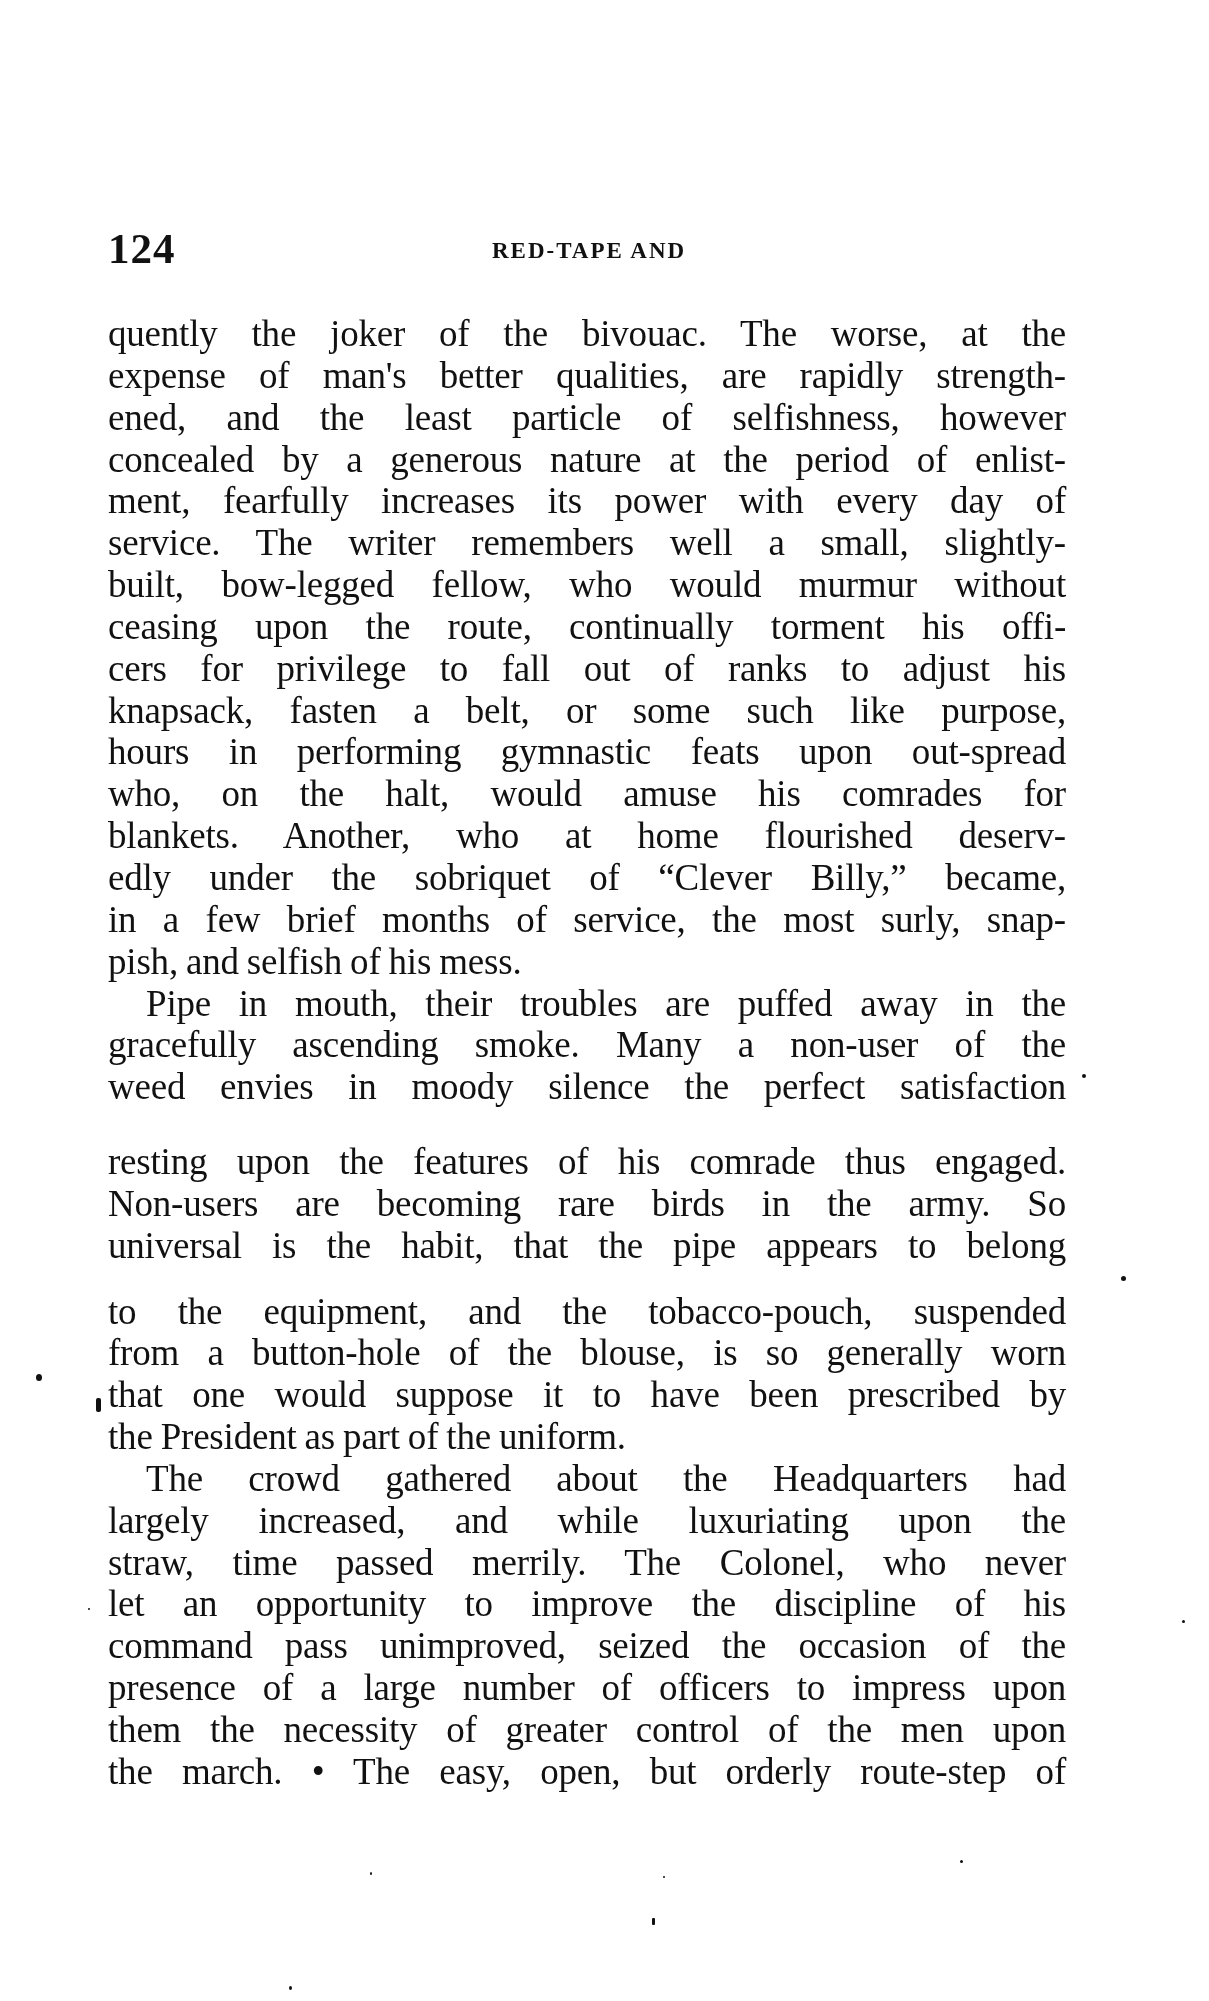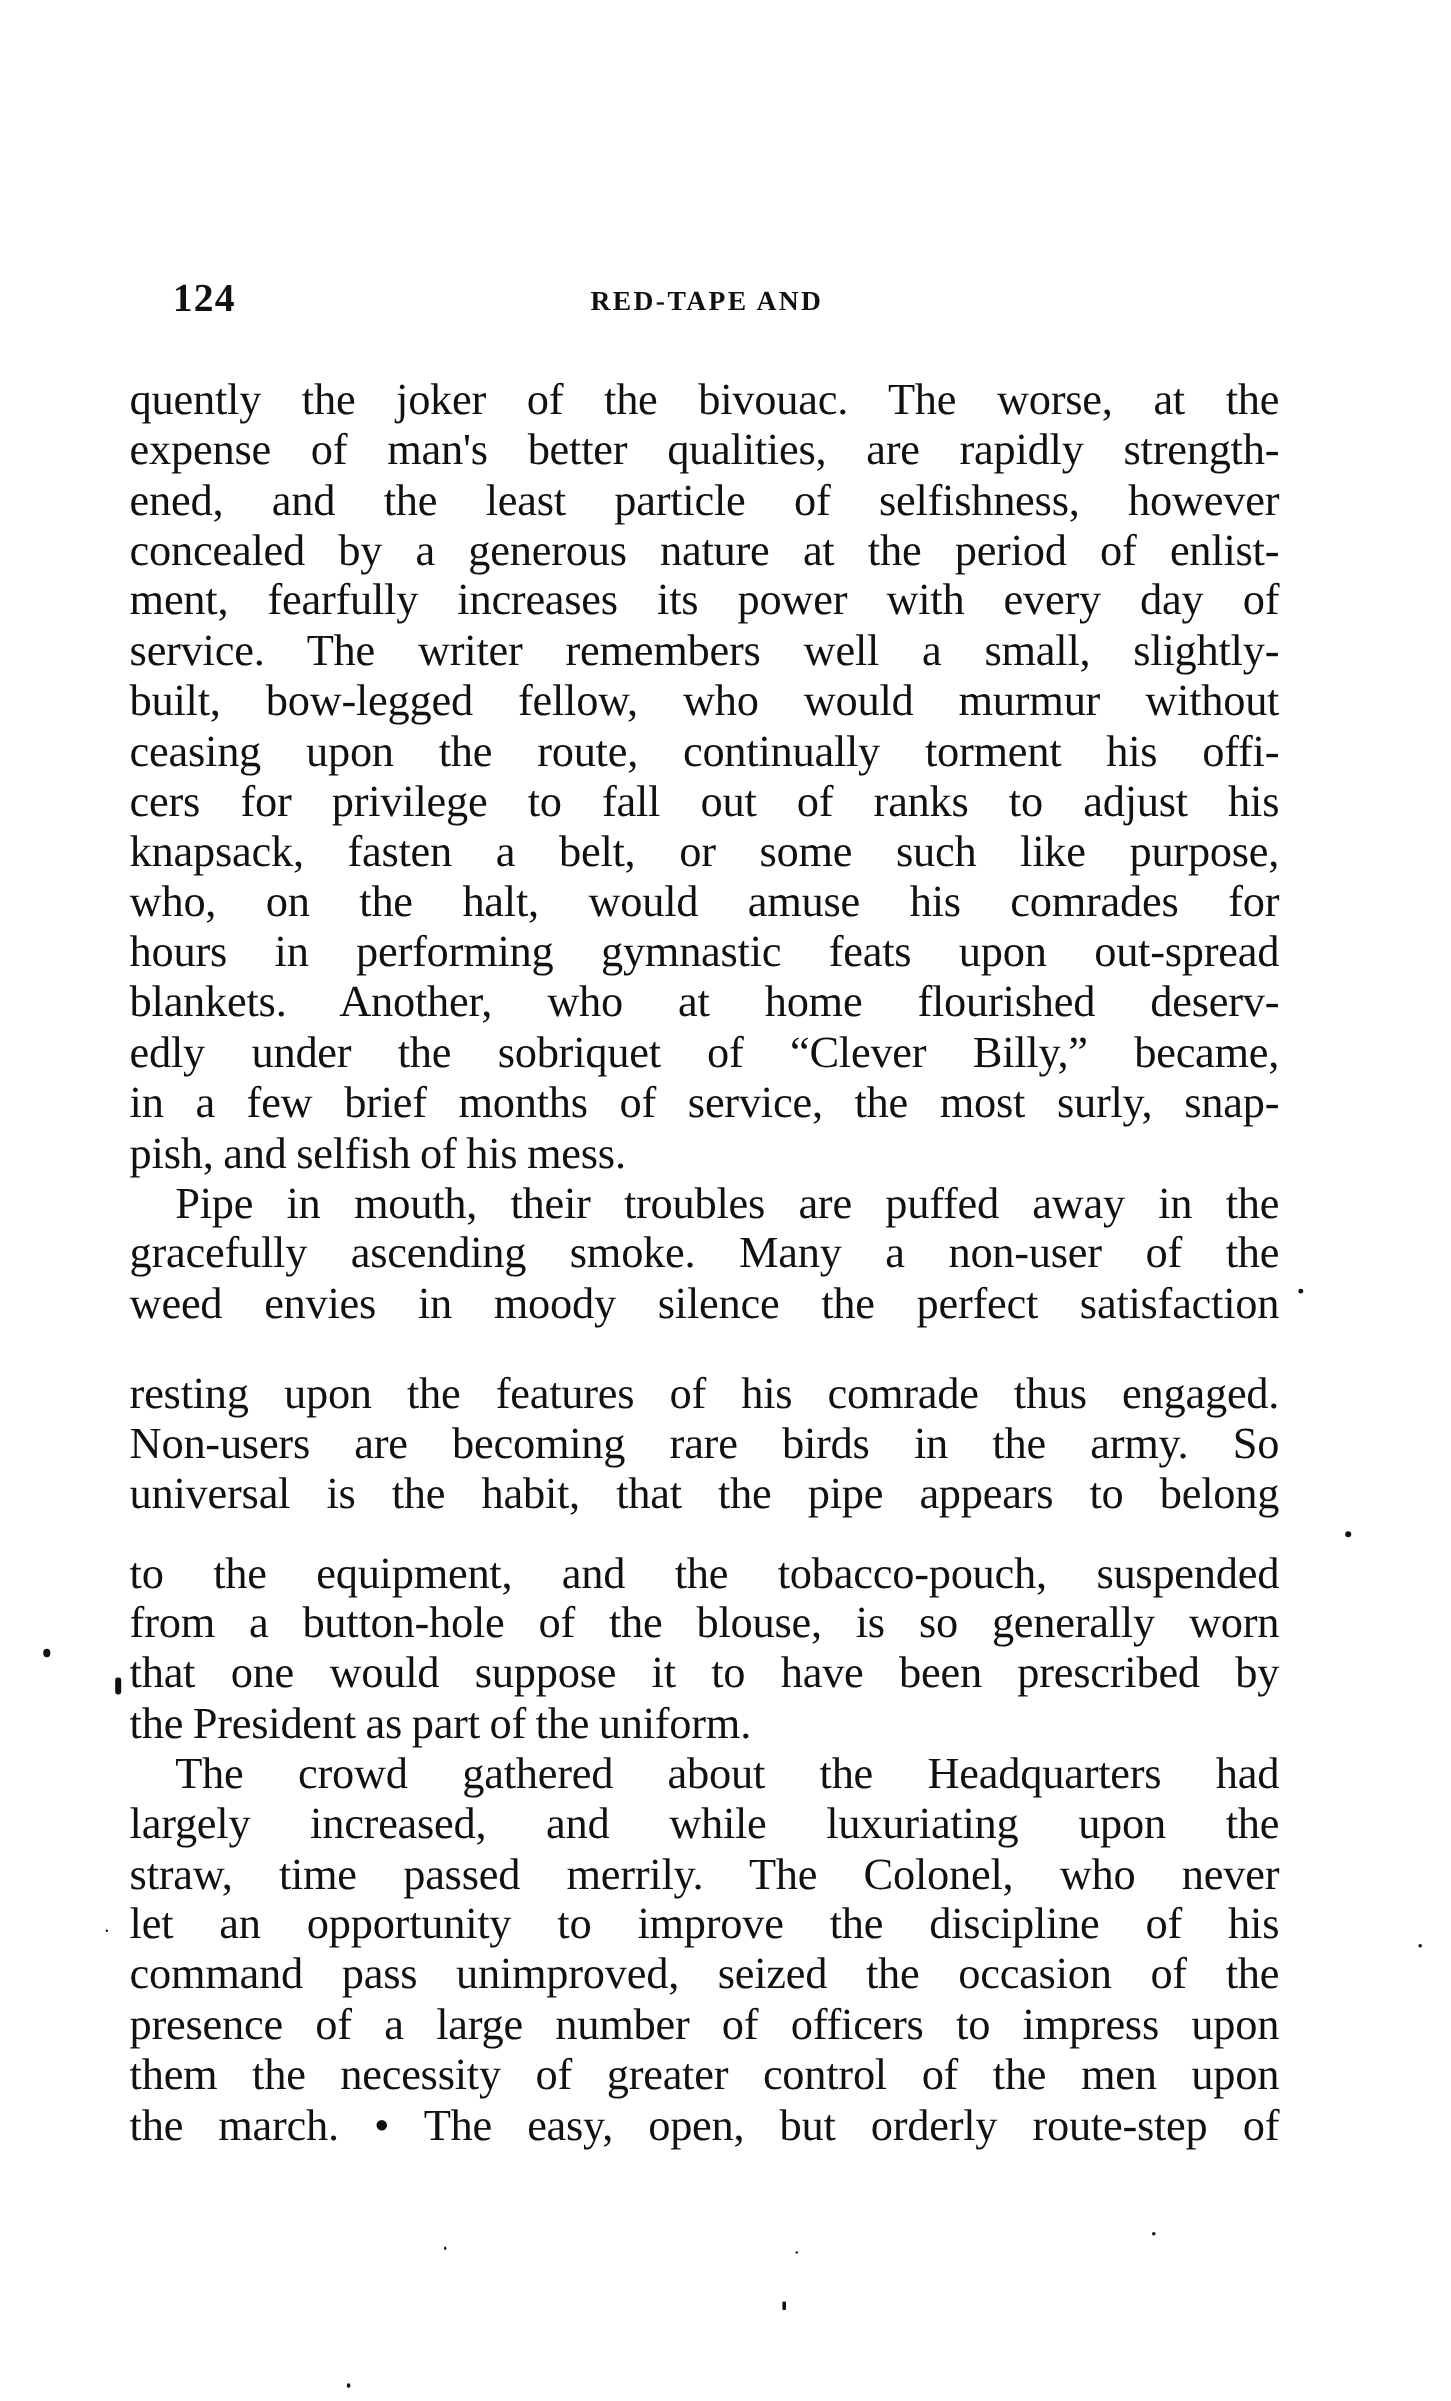--- a/index.html
+++ b/index.html
@@ -1,21 +1,21 @@
 <!DOCTYPE html>
 <html><head>
 <meta charset="utf-8">
 <style>
   html, body { margin: 0; padding: 0; background: #ffffff; }
   body { width: 1209px; height: 2001px; position: relative; overflow: hidden; color: #111111; }
   .page { position: absolute; left: 0; top: 0; width: 1209px; height: 2001px; background: #ffffff; }
   .folio {
     position: absolute; left: 108px; top: 232px;
     font-family: "Liberation Serif", "DejaVu Serif", serif;
-    font-weight: bold; font-size: 33px; line-height: 34px; letter-spacing: 1px; margin-left: 36px;
+    font-weight: bold; font-size: 43px; line-height: 34px; letter-spacing: 1px;
   }
   .running-head {
     position: absolute; left: 492px; top: 238px; width: 250px;
     font-family: "Liberation Serif", "DejaVu Serif", serif;
     font-weight: bold; font-size: 23px; line-height: 26px; letter-spacing: 2px;
     text-align: left; white-space: nowrap;
   }
   .body-text {
     position: absolute; left: 108px; top: 313px; width: 958px;
     font-family: "Liberation Serif", "DejaVu Serif", serif;
@@ -41,22 +41,22 @@
       <span class="line" style="white-space: nowrap;">quently the joker of the bivouac.  The worse, at the</span>
       <span class="line" style="white-space: nowrap;">expense of man's better qualities, are rapidly strength-</span>
       <span class="line" style="white-space: nowrap;">ened, and the least particle of selfishness, however</span>
       <span class="line" style="white-space: nowrap;">concealed by a generous nature at the period of enlist-</span>
       <span class="line" style="white-space: nowrap;">ment, fearfully increases its power with every day of</span>
       <span class="line" style="white-space: nowrap;">service.  The writer remembers well a small, slightly-</span>
       <span class="line" style="white-space: nowrap;">built, bow-legged fellow, who would murmur without</span>
       <span class="line" style="white-space: nowrap;">ceasing upon the route, continually torment his offi-</span>
       <span class="line" style="white-space: nowrap;">cers for privilege to fall out of ranks to adjust his</span>
       <span class="line" style="white-space: nowrap;">knapsack, fasten a belt, or some such like purpose,</span>
+      <span class="line" style="white-space: nowrap;">hours in performing gymnastic feats upon out-spread</span>
       <span class="line" style="white-space: nowrap;">who, on the halt, would amuse his comrades for</span>
-      <span class="line" style="white-space: nowrap;">hours in performing gymnastic feats upon out-spread</span>
       <span class="line" style="white-space: nowrap;">blankets.  Another, who at home flourished deserv-</span>
       <span class="line" style="white-space: nowrap;">edly under the sobriquet of “Clever Billy,” became,</span>
       <span class="line" style="white-space: nowrap;">in a few brief months of service, the most surly, snap-</span>
       <span class="line last" style="white-space: nowrap;">pish, and selfish of his mess.</span>
       <span class="line indent" style="white-space: nowrap;">Pipe in mouth, their troubles are puffed away in the</span>
       <span class="line" style="white-space: nowrap;">gracefully ascending smoke.  Many a non-user of the</span>
       <span class="line" style="white-space: nowrap;">weed envies in moody silence the perfect satisfaction</span>
       <span class="line" style="white-space: nowrap; margin-top: 33px;">resting upon the features of his comrade thus engaged.</span>
       <span class="line" style="white-space: nowrap;">Non-users are becoming rare birds in the army.  So</span>
       <span class="line" style="white-space: nowrap;">universal is the habit, that the pipe appears to belong</span>

